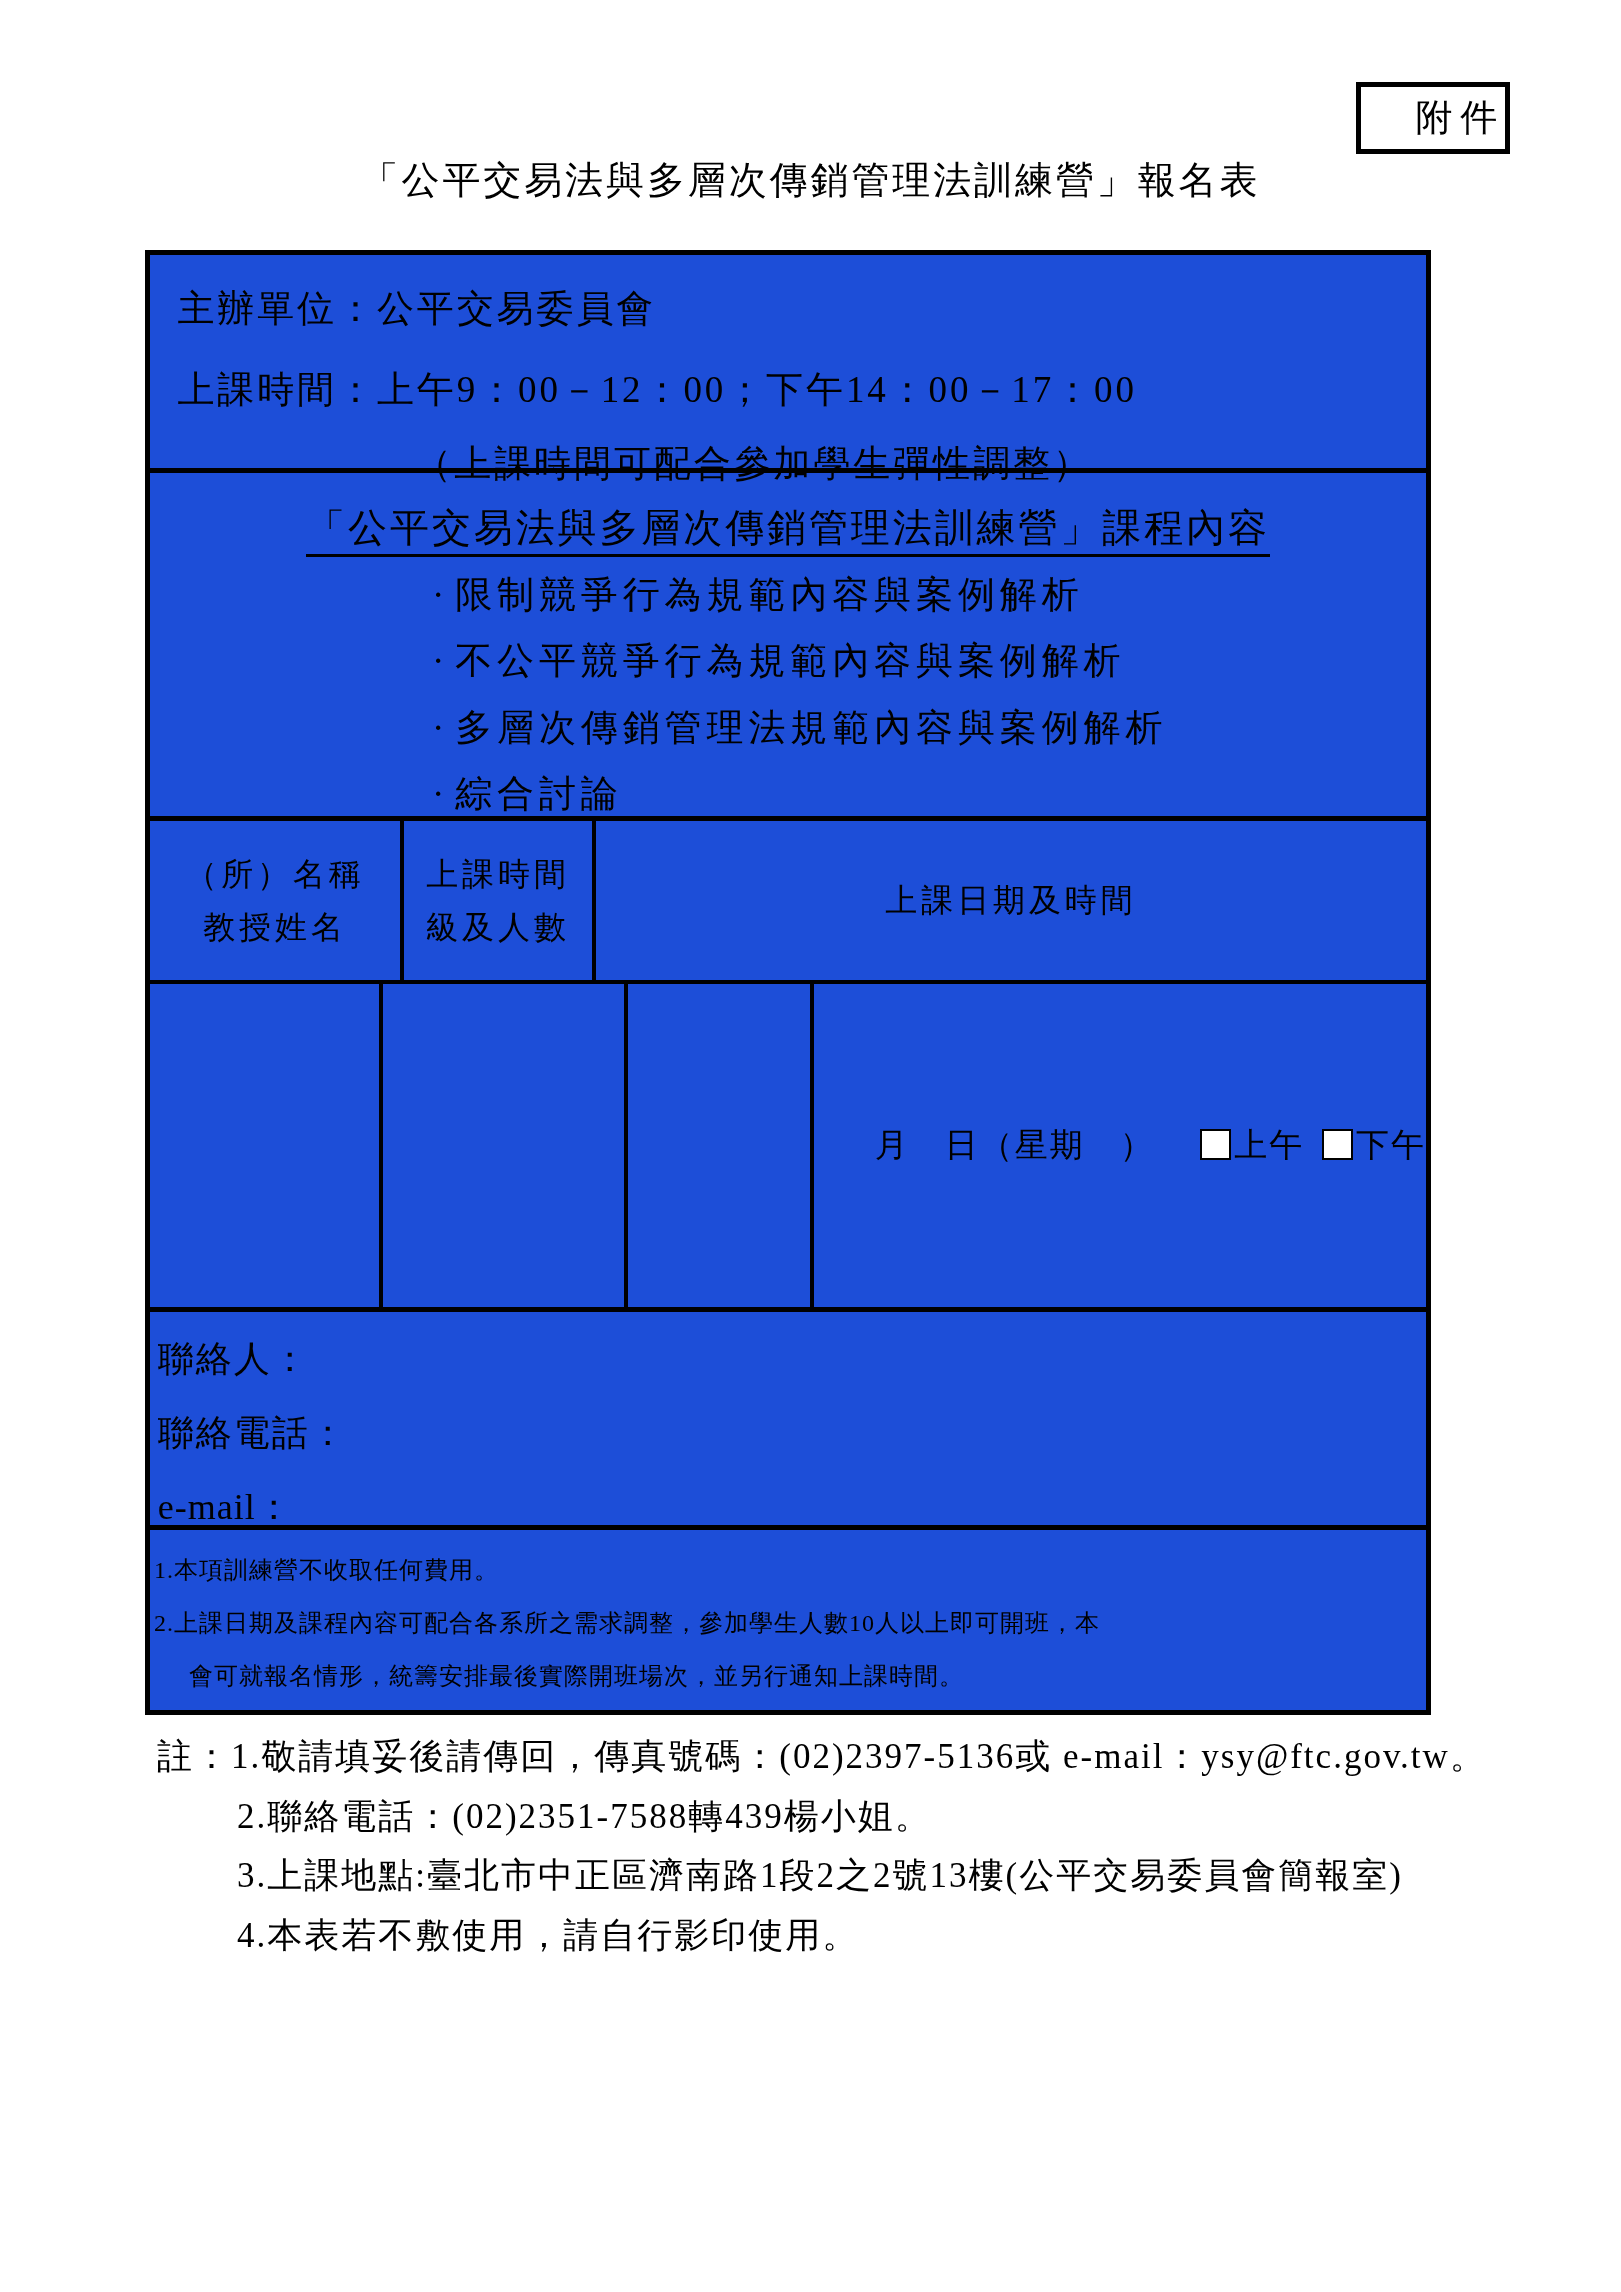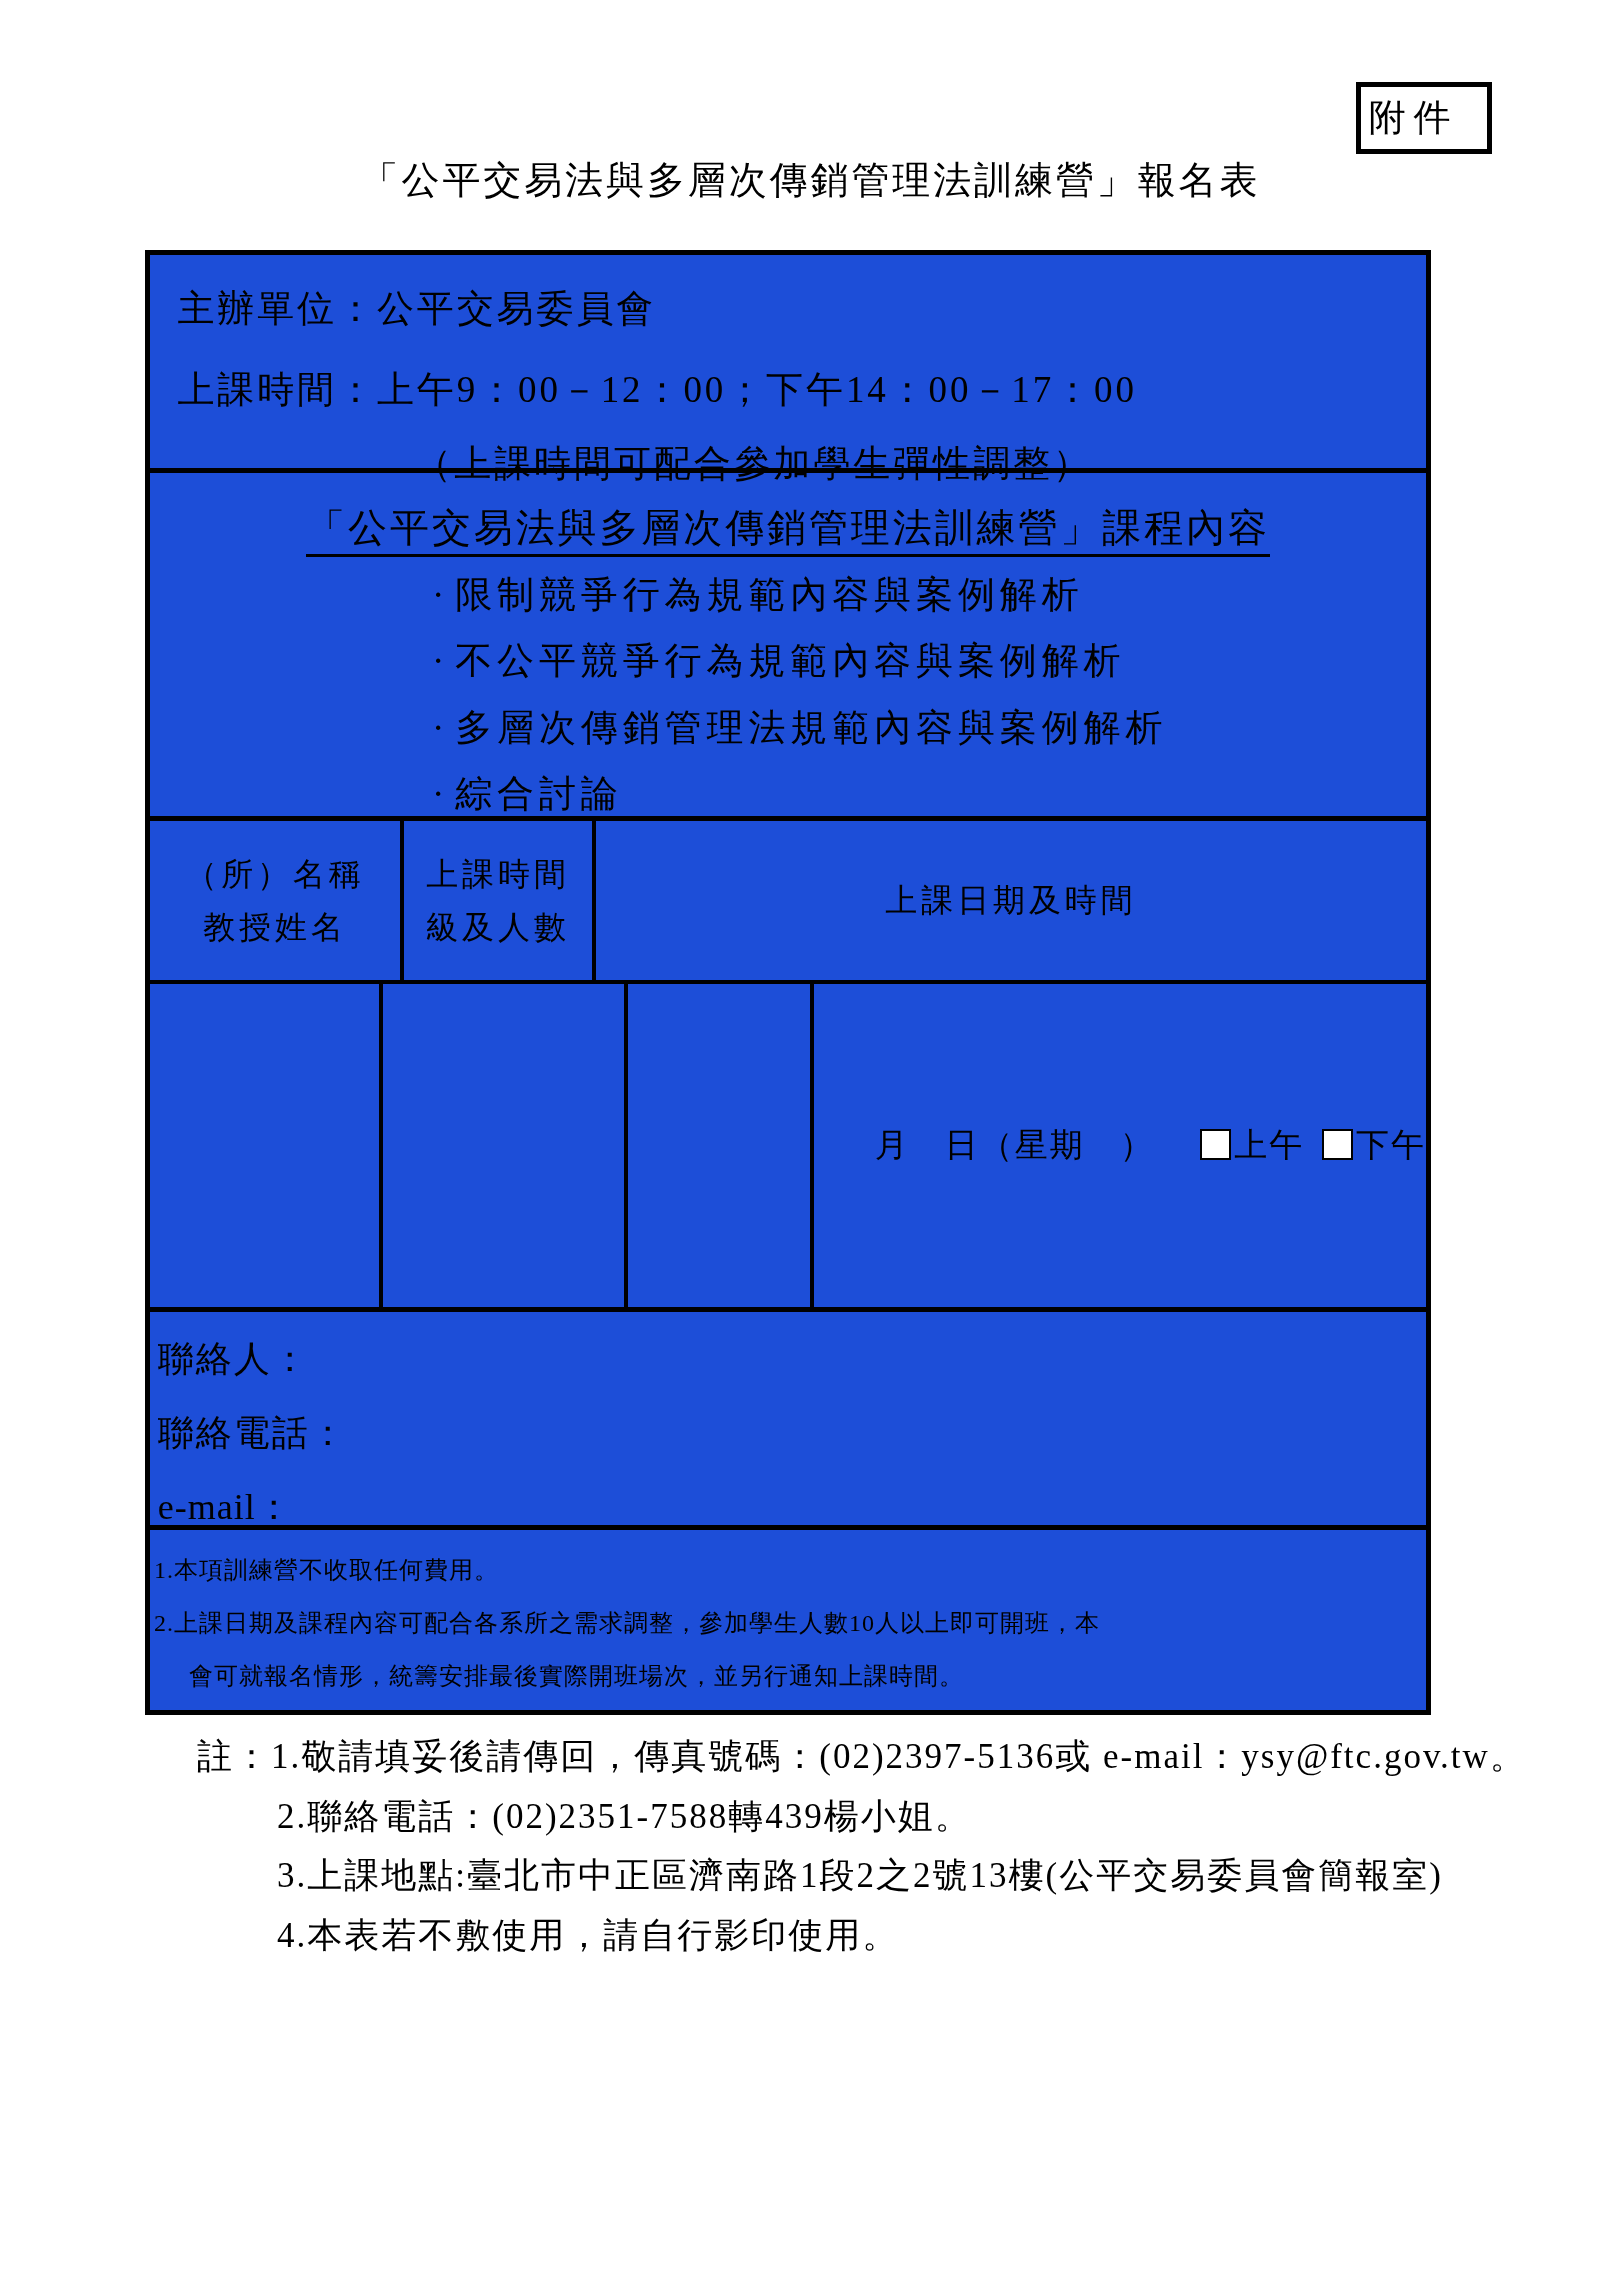--- a/index.html
+++ b/index.html
@@ -5,23 +5,23 @@
   html,body { margin:0; padding:0; background:#ffffff; }
   body {
     width:1621px; height:2293px;
     font-family:"Liberation Serif","DejaVu Serif",serif;
     color:#000;
   }
   .page { position:relative; width:1621px; height:2293px; background:#fff; overflow:hidden; }
 
   
   .attachment-box {
-    position:absolute; left:1356px; top:82px; width:136px; height:72px;
+    position:absolute; left:1356px; top:82px; width:154px; height:72px;
     border:5.9px solid #000; box-sizing:border-box;
-    display:flex; align-items:center; justify-content:flex-start;
+    display:flex; align-items:center; justify-content:flex-end;
     font-size:37px; letter-spacing:7.8px; padding-left:7.8px;
   }
 
   
   .page-title {
     position:absolute; left:0; top:155px; width:100%;
     text-align:center; font-size:38px; letter-spacing:2.9px; white-space:nowrap;
   }
 
   
@@ -63,21 +63,21 @@
   .contact-line { margin-bottom:31px; line-height:43px; white-space:nowrap; }
   .contact-line.email { letter-spacing:1px; }
 
   
   .sec-notes { padding:13.7px 0 0 3.9px; font-size:24px; letter-spacing:1px; }
   .note-line { line-height:53px; white-space:nowrap; }
   .note-line.cont { margin-left:35px; }
 
   
   .footer { position:absolute; left:157px; top:1735px; font-size:35px; letter-spacing:2px; }
-  .footer-line { line-height:43px; margin-bottom:16.7px; white-space:nowrap;margin-left:40px; }
+  .footer-line { line-height:43px; margin-bottom:16.7px; white-space:nowrap; }
   .footer-line .indent { margin-left:80px; display:inline-block; }
 </style>
 </head>
 <body>
 
 <div class="page">
 
   <div class="attachment-box">
     <span>附件</span>
   </div>

